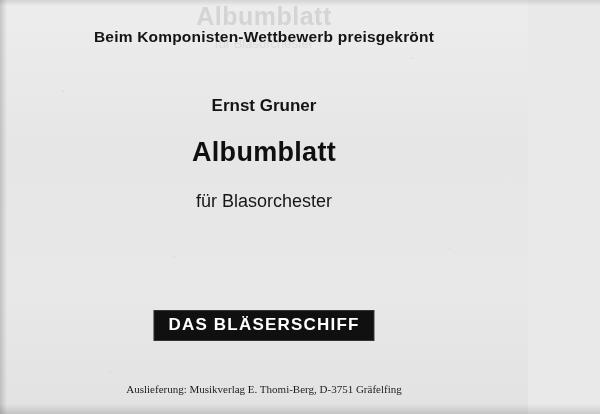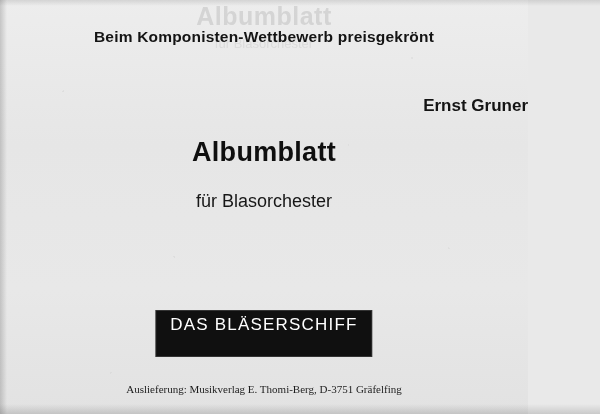--- a/index.html
+++ b/index.html
@@ -70,21 +70,21 @@
     font-size: 15.5px;
     font-weight: bold;
     letter-spacing: .2px;
     color: #141414;
   }
   .line-composer {
     position: absolute;
     top: 96px;
     left: 0;
     right: 0;
-    text-align: right;
+    text-align: center;
     font-size: 17px;
     font-weight: bold;
     color: #141414;
   }
   .line-title {
     position: absolute;
     top: 137px;
     left: 0;
     right: 0;
     text-align: center;
@@ -104,23 +104,23 @@
   }
 
   .publisher-bar {
     position: absolute;
     top: 311px;
     left: 50%;
     transform: translateX(-50%);
     background: #101010;
     color: #ffffff;
     font-size: 17px;
-    font-weight: normal;
+    font-weight: bold;
     letter-spacing: 1.2px;
-    padding: 4px 14px 21px 14px;
+    padding: 4px 14px 5px 14px;
     white-space: nowrap;
     box-shadow: 0 0 0 1px rgba(20,20,20,.85);
   }
   .series-number {
     position: absolute;
     top: 350px;
     left: 0;
     right: 0;
     text-align: center;
     font-family: "Liberation Serif", serif;

